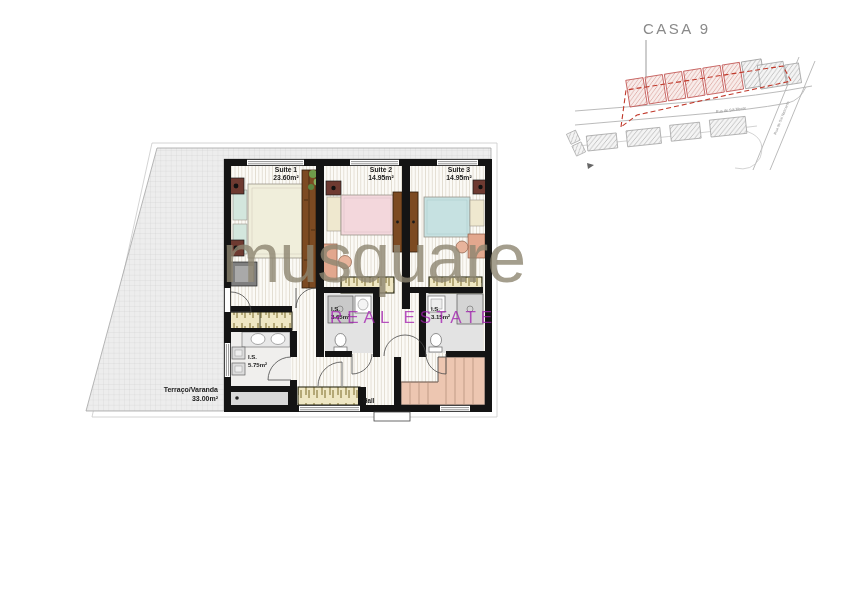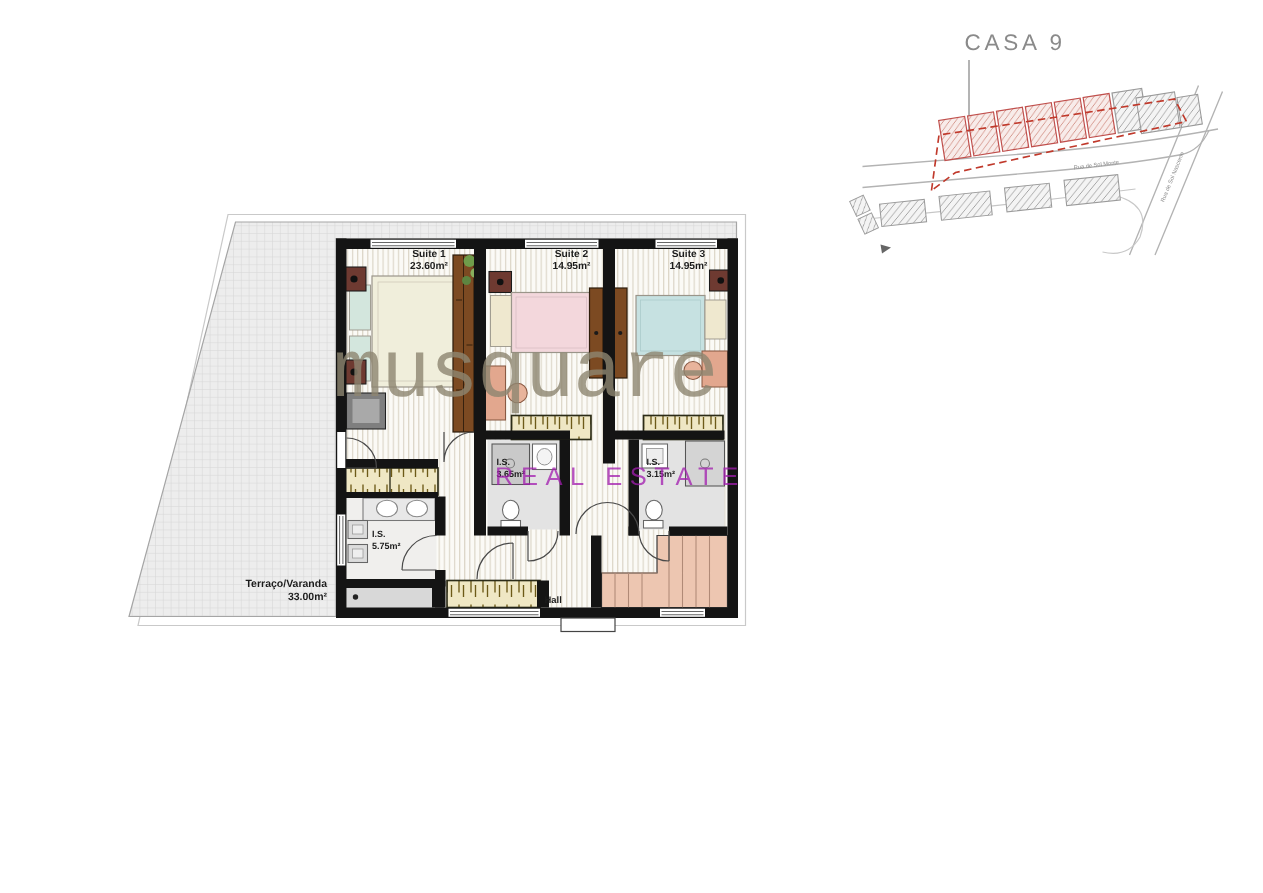--- a/index.html
+++ b/index.html
@@ -6,21 +6,21 @@
   #canvas{position:relative;width:842px;height:595px;background:#ffffff;overflow:hidden;
           font-family:"Liberation Sans",sans-serif;}
   #plan-svg{position:absolute;left:0;top:0;z-index:1;}
   .lbl{position:absolute;z-index:5;color:#1c1c1c;line-height:1.25;}
   .room-label{font-size:6.8px;font-weight:600;text-align:center;}
   .is-label{font-size:6px;font-weight:600;text-align:left;}
   .hall-label{font-size:6.3px;font-weight:600;}
   .terrace-label{font-size:7px;font-weight:600;text-align:right;}
   .casa-label{font-size:15px;letter-spacing:2.5px;color:#8a8a8a;font-weight:500;z-index:5;}
   .wm-brand{position:absolute;left:222px;top:218px;z-index:10;
-            font-family:Liberation Mono, monospace;font-size:55px;
+            font-family:Liberation Sans, sans-serif;font-size:70px;
             color:#8e8671;opacity:.8;letter-spacing:-1px;white-space:nowrap;}
   .wm-tagline{position:absolute;left:330px;top:308px;z-index:10;
             font-family:"Liberation Sans",sans-serif;font-size:17px;
             color:#a21caf;opacity:.75;letter-spacing:5px;white-space:nowrap;}
 </style>
 </head>
 <body>
 
 <div id="canvas">
 

